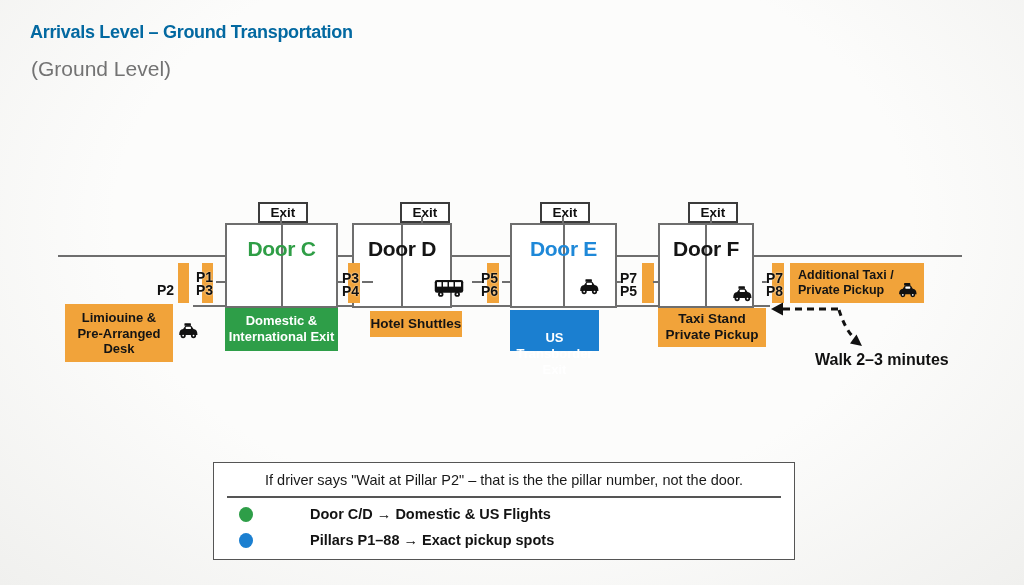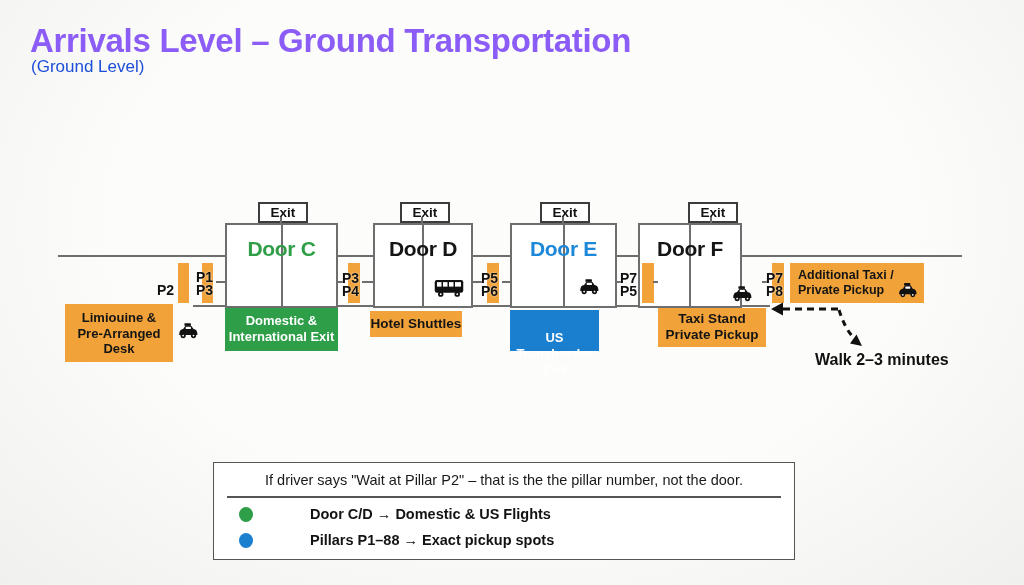--- a/index.html
+++ b/index.html
@@ -4,40 +4,40 @@
 <style>
   html,body{margin:0;padding:0;}
   body{
     width:1024px;height:585px;overflow:hidden;
     font-family:"Liberation Sans","DejaVu Sans",sans-serif;
     background:radial-gradient(ellipse at 50% 38%, #fcfcfb 55%, #f0f0ee 100%);
     position:relative;color:#161616;
   }
   .abs{position:absolute;}
   
-  .title{left:30px;top:22px;font-size:33px;font-weight:800;letter-spacing:-.3px;color:#8b5cf6;}
-  .subtitle{left:31px;top:57px;font-size:17px;font-weight:400;color:#1d4ed8;}
+  .title{left:30px;top:22px;font-size:18px;font-weight:800;letter-spacing:-.3px;color:#0369a1;}
+  .subtitle{left:31px;top:57px;font-size:21px;font-weight:400;color:#737373;}
   
   .hline{background:#6e6e6e;height:2px;}
   .topline{left:58px;top:255px;width:904px;}
   .bottomline{left:193px;top:305px;width:577px;}
   .stub{width:2px;height:7px;background:#6e6e6e;top:217px;}
   .tick{top:281px;height:2px;background:#6e6e6e;}
   
   .exitbox{width:46px;height:17px;top:202px;background:#fff;border:2px solid #3c3c3c;
     display:flex;align-items:center;justify-content:center;
     font-size:13.5px;font-weight:700;color:#111;}
   
   .door{top:223px;height:85px;background:#fff;border:2px solid #6e6e6e;box-sizing:border-box;}
   .door .divider{position:absolute;left:50%;top:0;width:2px;height:100%;background:#6e6e6e;margin-left:-1px;}
   .door .dlabel{position:relative;z-index:2;text-align:center;margin-top:12px;font-size:21px;font-weight:800;letter-spacing:-.3px;}
   .door-c{left:225px;width:113px;}
-  .door-d{left:373px;width:100px;}
+  .door-d{left:352px;width:100px;}
   .door-e{left:510px;width:107px;}
-  .door-f{left:638px;width:104px;}
+  .door-f{left:658px;width:96px;}
   .c-green{color:#2F9E46;}
   .c-black{color:#151515;}
   .c-blue{color:#1E88D8;}
   
   .pbar{background:#F1A33A;width:12px;height:40px;top:263px;}
   .ptext{font-size:14px;font-weight:800;line-height:13px;color:#101010;z-index:3;
     text-shadow:0 0 2px rgba(255,255,255,.9);}
   
   .zone{box-sizing:border-box;text-align:center;font-weight:700;}
   .zone.orange{background:#F1A33A;color:#141414;}

